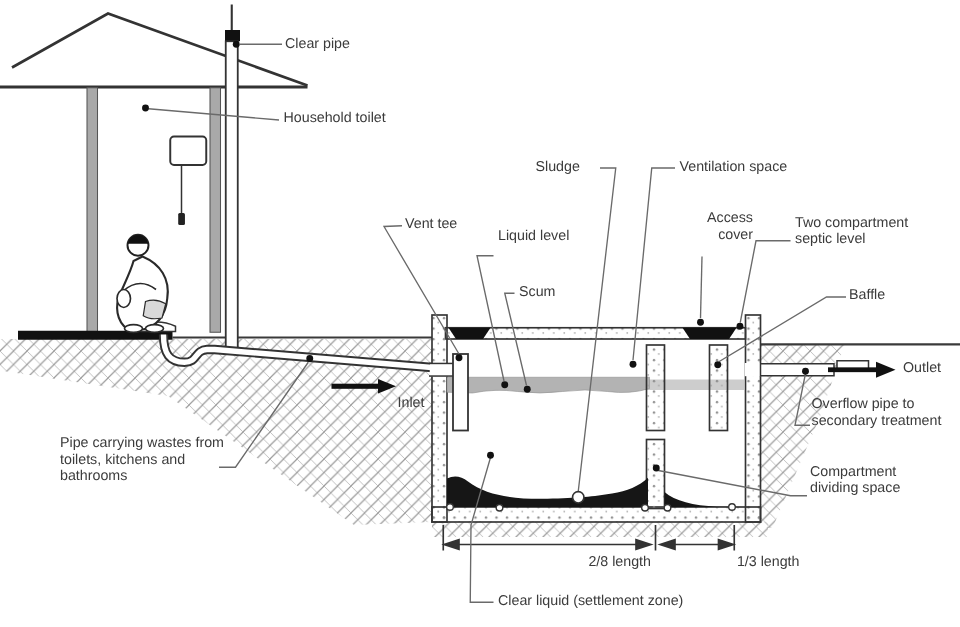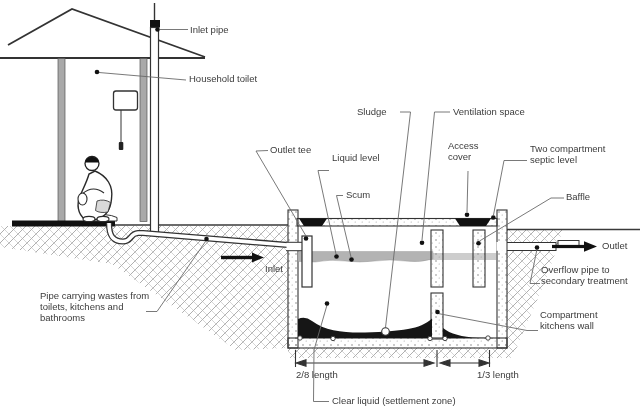--- a/index.html
+++ b/index.html
@@ -1,21 +1,21 @@
 <!DOCTYPE html>
 <html><head>
 <meta charset="utf-8">
 <style>
   html,body{margin:0;padding:0;background:#ffffff;}
   #stage{position:relative;width:640px;height:418px;background:#ffffff;overflow:hidden;
          font-family:"Liberation Sans", sans-serif;}
   #art{position:absolute;left:0;top:0;}
   .label{position:absolute;font-size:9.5px;line-height:1.18;color:#3b3b3b;white-space:nowrap;}
   .wrap{white-space:normal;}
-  .center{text-align:left;}
+  .center{text-align:right;}
 </style>
 </head>
 <body>
 
 <div id="stage">
 
 <svg id="art" width="640" height="418" viewBox="0 0 640 418">
   <defs>
     <pattern id="hatch" width="9" height="9" patternUnits="userSpaceOnUse">
       <path d="M0,9 L9,0 M-1,1 L1,-1 M8,10 L10,8" stroke="#9a9a9a" stroke-width="0.8" fill="none"></path>
@@ -154,32 +154,32 @@
     <circle cx="493.3" cy="217.5" r="2.3"></circle>
     <circle cx="478.5" cy="243.2" r="2.3"></circle>
     <circle cx="537" cy="247.5" r="2.3"></circle>
     <circle cx="437.5" cy="312" r="2.3"></circle>
     <circle cx="327" cy="303.5" r="2.3"></circle>
     <circle cx="206.5" cy="239" r="2.3"></circle>
   </g>
   <circle cx="385.5" cy="331.5" r="3.8" fill="#fff" stroke="#333" stroke-width="1.1"></circle>
 </svg>
 
-<div class="label" style="left:190px;top:24px;">Inlet pipe</div>
+<div class="label" style="left:190px;top:24px;">Clear pipe</div>
 <div class="label" style="left:189px;top:73px;">Household toilet</div>
-<div class="label" style="left:270px;top:144px;">Outlet tee</div>
+<div class="label" style="left:270px;top:144px;">Vent tee</div>
 <div class="label" style="left:332px;top:152px;text-align:center;">Liquid level</div>
 <div class="label" style="left:346px;top:189px;">Scum</div>
 <div class="label" style="left:357px;top:106px;">Sludge</div>
 <div class="label" style="left:453px;top:106px;">Ventilation space</div>
 <div class="label wrap center" style="left:448px;top:140px;width:54px;">Access cover</div>
 <div class="label wrap" style="left:530px;top:143px;width:100px;">Two compartment septic level</div>
 <div class="label" style="left:566px;top:191px;">Baffle</div>
 <div class="label" style="left:602px;top:240px;">Outlet</div>
 <div class="label wrap" style="left:541px;top:264px;width:88px;">Overflow pipe to secondary treatment</div>
-<div class="label wrap" style="left:540px;top:309px;width:92px;">Compartment kitchens wall</div>
+<div class="label wrap" style="left:540px;top:309px;width:92px;">Compartment dividing space</div>
 <div class="label wrap" style="left:40px;top:290px;width:115px;">Pipe carrying wastes from toilets, kitchens and bathrooms</div>
 <div class="label" style="left:229px;top:263px;margin-left:36px;">Inlet</div>
 <div class="label center" style="left:296px;top:369px;width:138px;">2/8 length</div>
 <div class="label center" style="left:436px;top:369px;width:56px;margin-left:41px;">1/3 length</div>
 <div class="label" style="left:332px;top:395px;">Clear liquid (settlement zone)</div>
 
 </div>
 
 </body></html>

